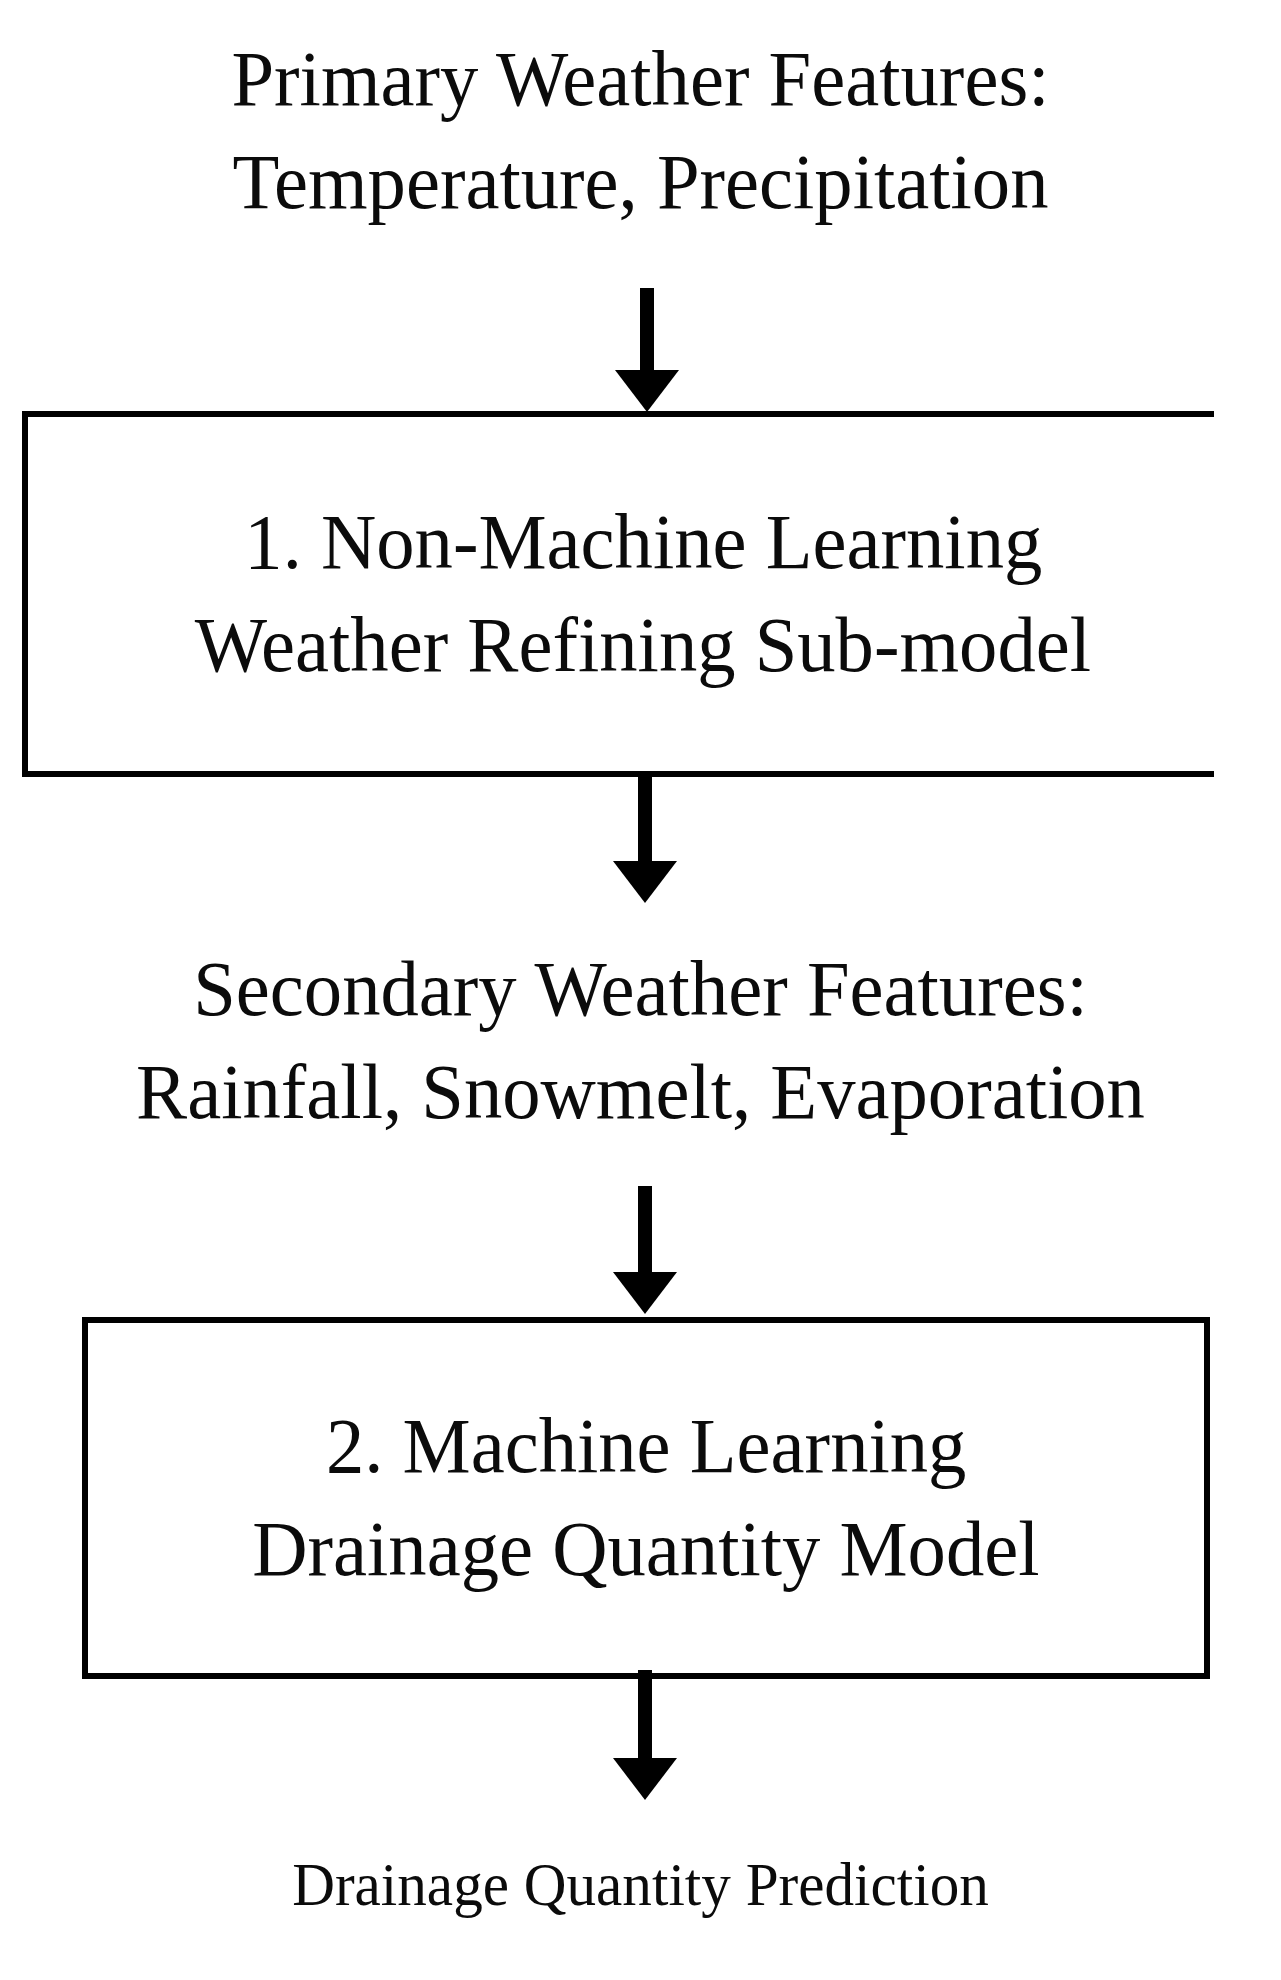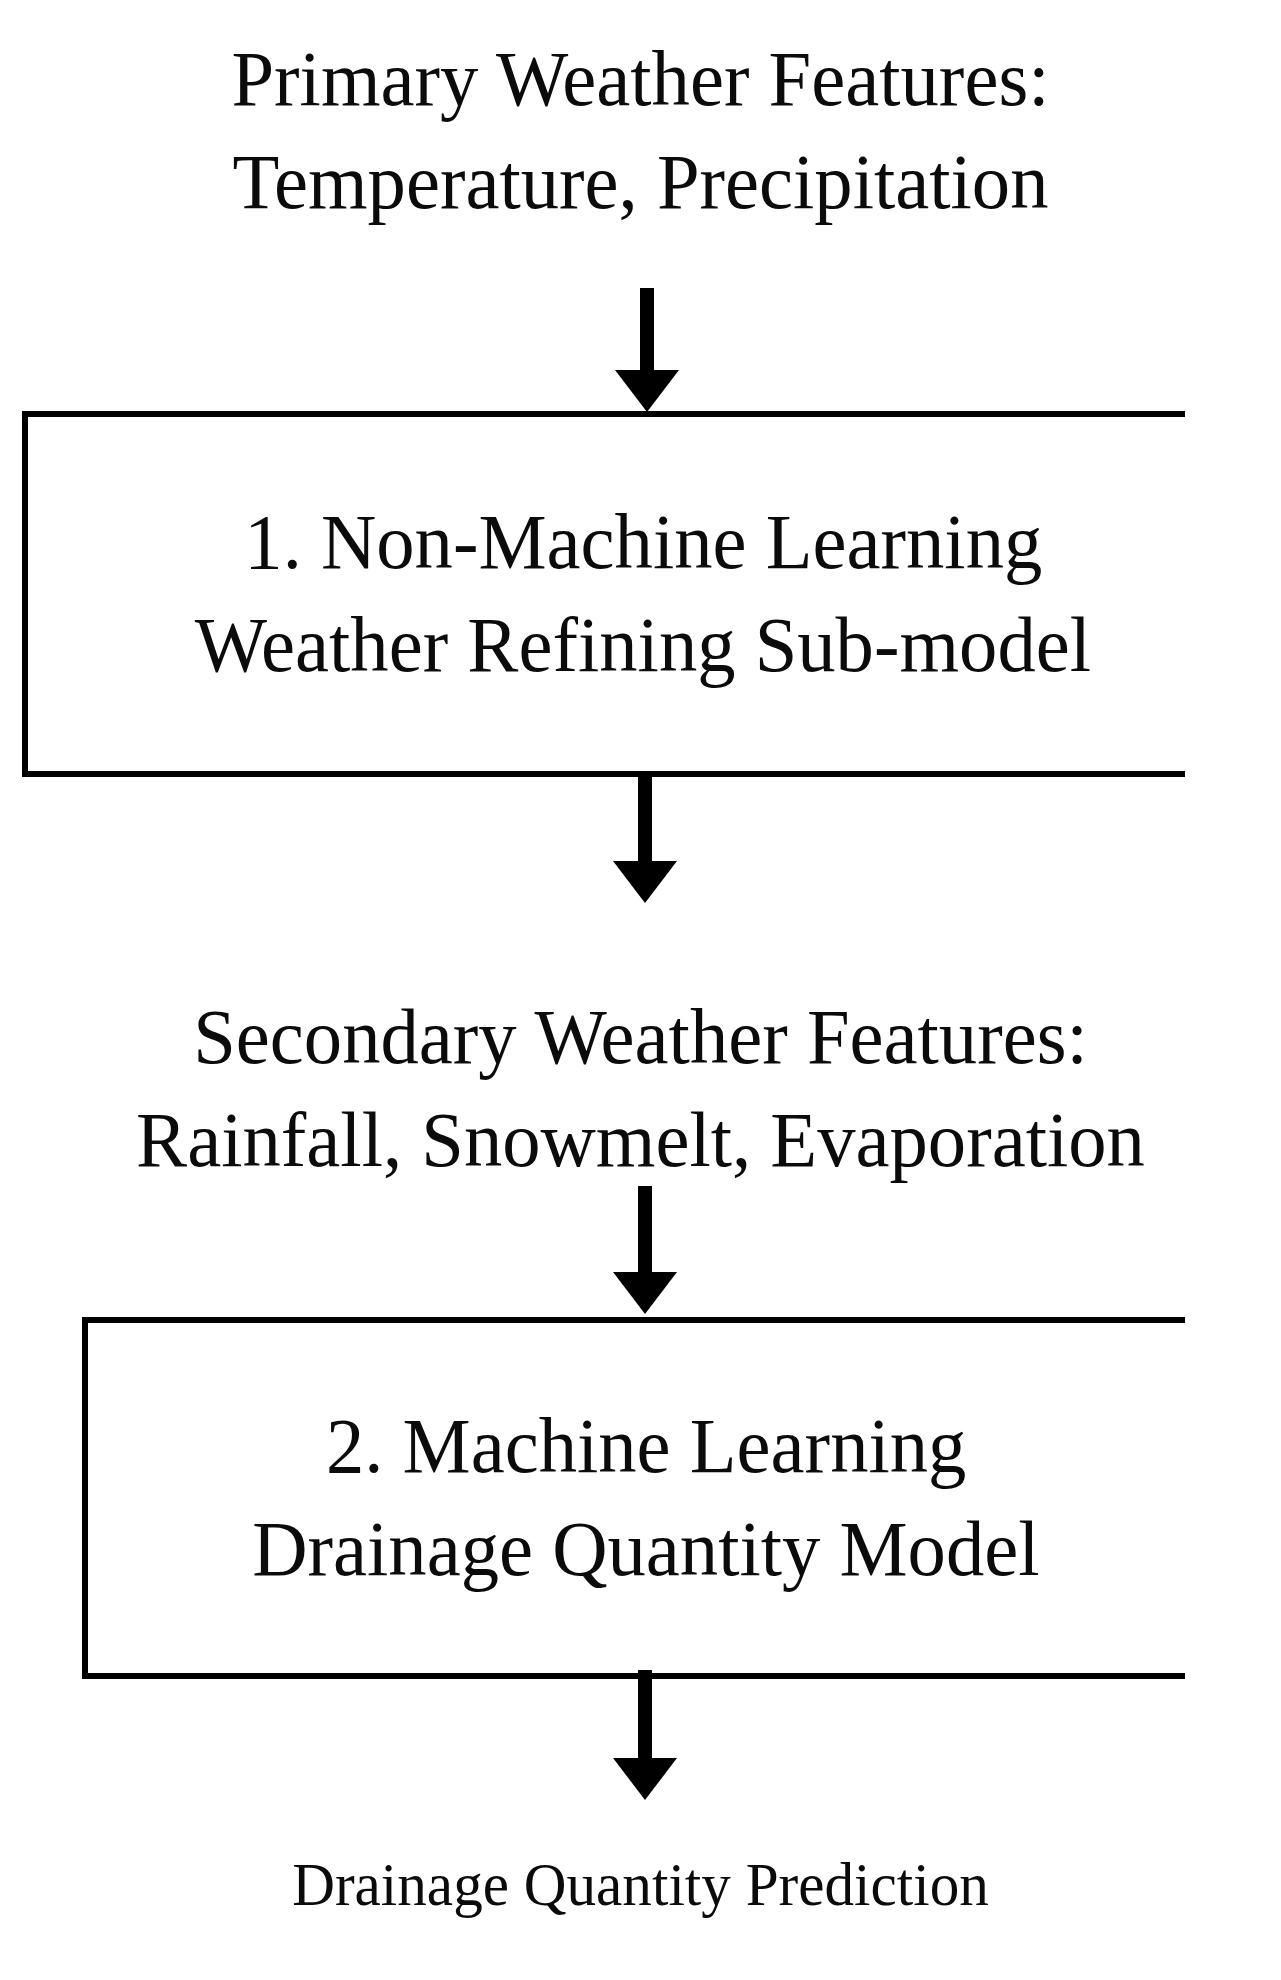--- a/index.html
+++ b/index.html
@@ -9,41 +9,42 @@
     background: #ffffff;
   }
   #page {
     position: relative;
     width: 1185px;
     height: 1980px;
     background: #ffffff;
     overflow: hidden;
     font-family: "Liberation Serif", "DejaVu Serif", serif;
     color: #000000;
+    padding-left: 29px;
   }
 
   
   .text-block {
     position: absolute;
     left: 0;
     width: 1281px;
     text-align: center;
     font-family: "Liberation Serif", "DejaVu Serif", serif;
     color: #0b0b0b;
     line-height: 1.30;
   }
   .text-line {
     display: block;
     white-space: nowrap;
     transform: scaleX(0.97);
     transform-origin: center center;
   }
 
   #label-primary   { top: 28px;   font-size: 79px; }
-  #label-secondary { top: 938px;  font-size: 79px; margin-top: 48px; }
+  #label-secondary { top: 938px;  font-size: 79px; }
   #label-output    { top: 1845px; font-size: 61px; }
 
   
   .box {
     position: absolute;
     box-sizing: border-box;
     border: 6px solid #000000;
     background: #ffffff;
     display: flex;
     flex-direction: column;

